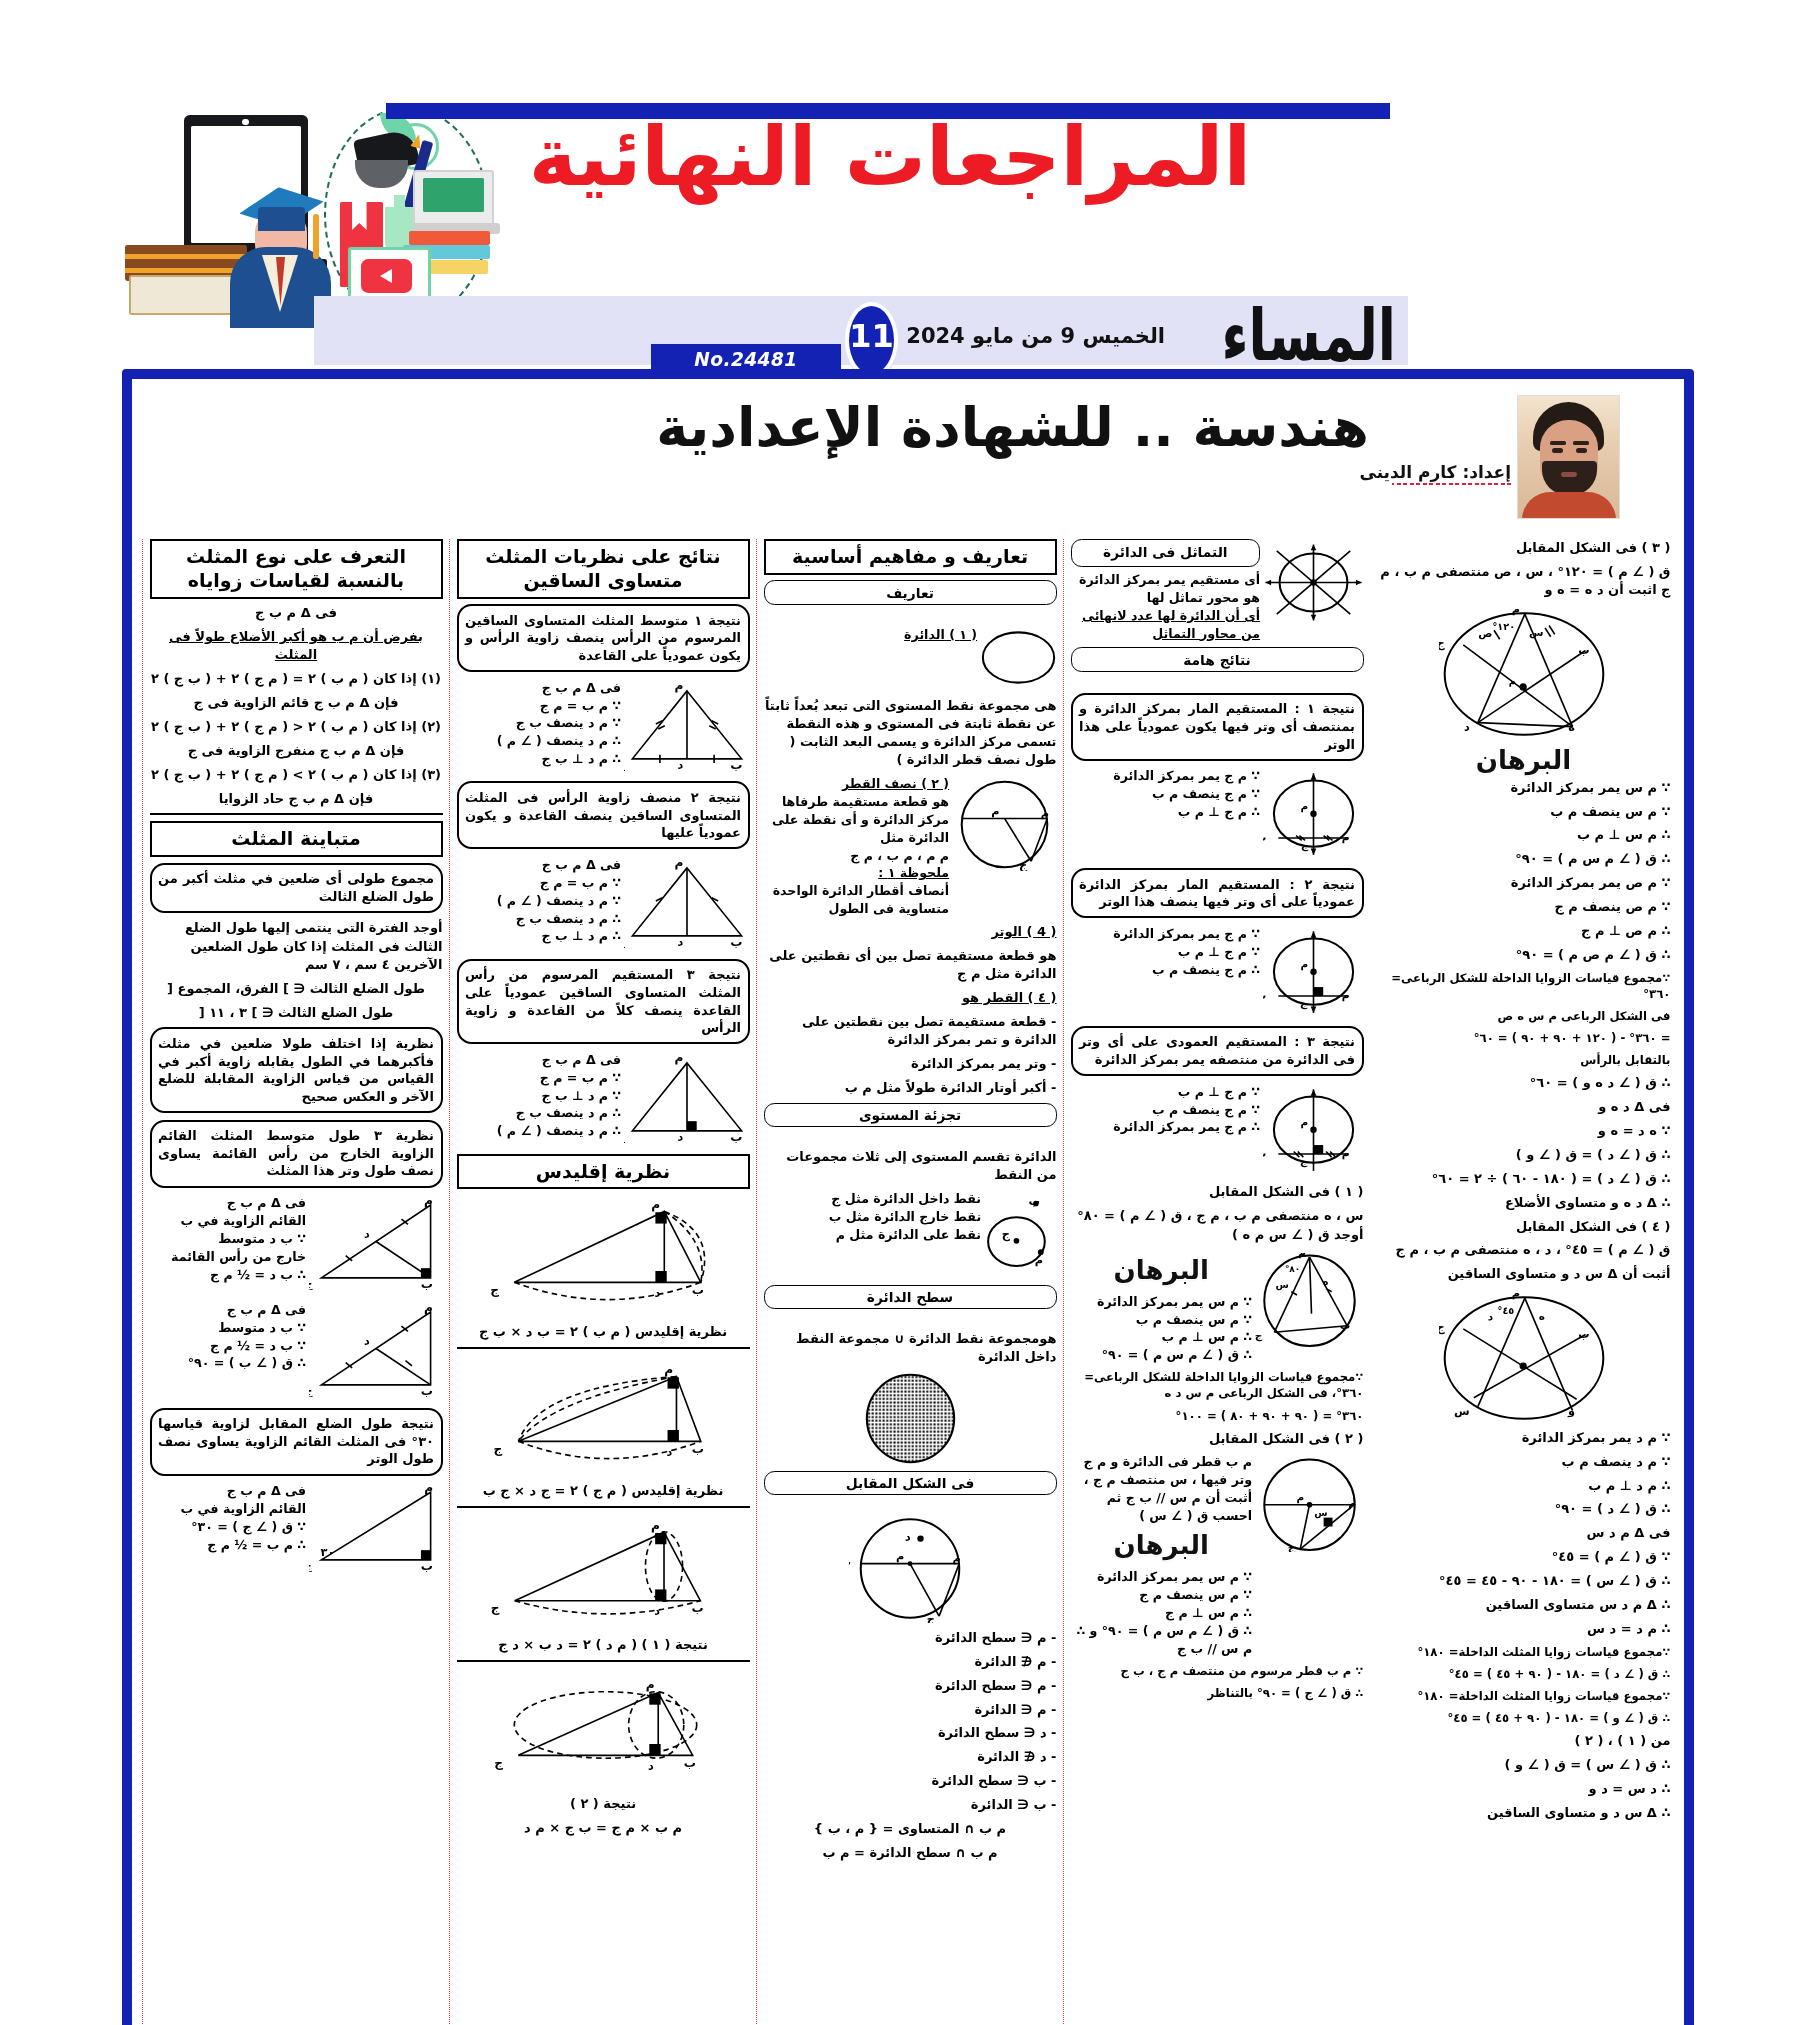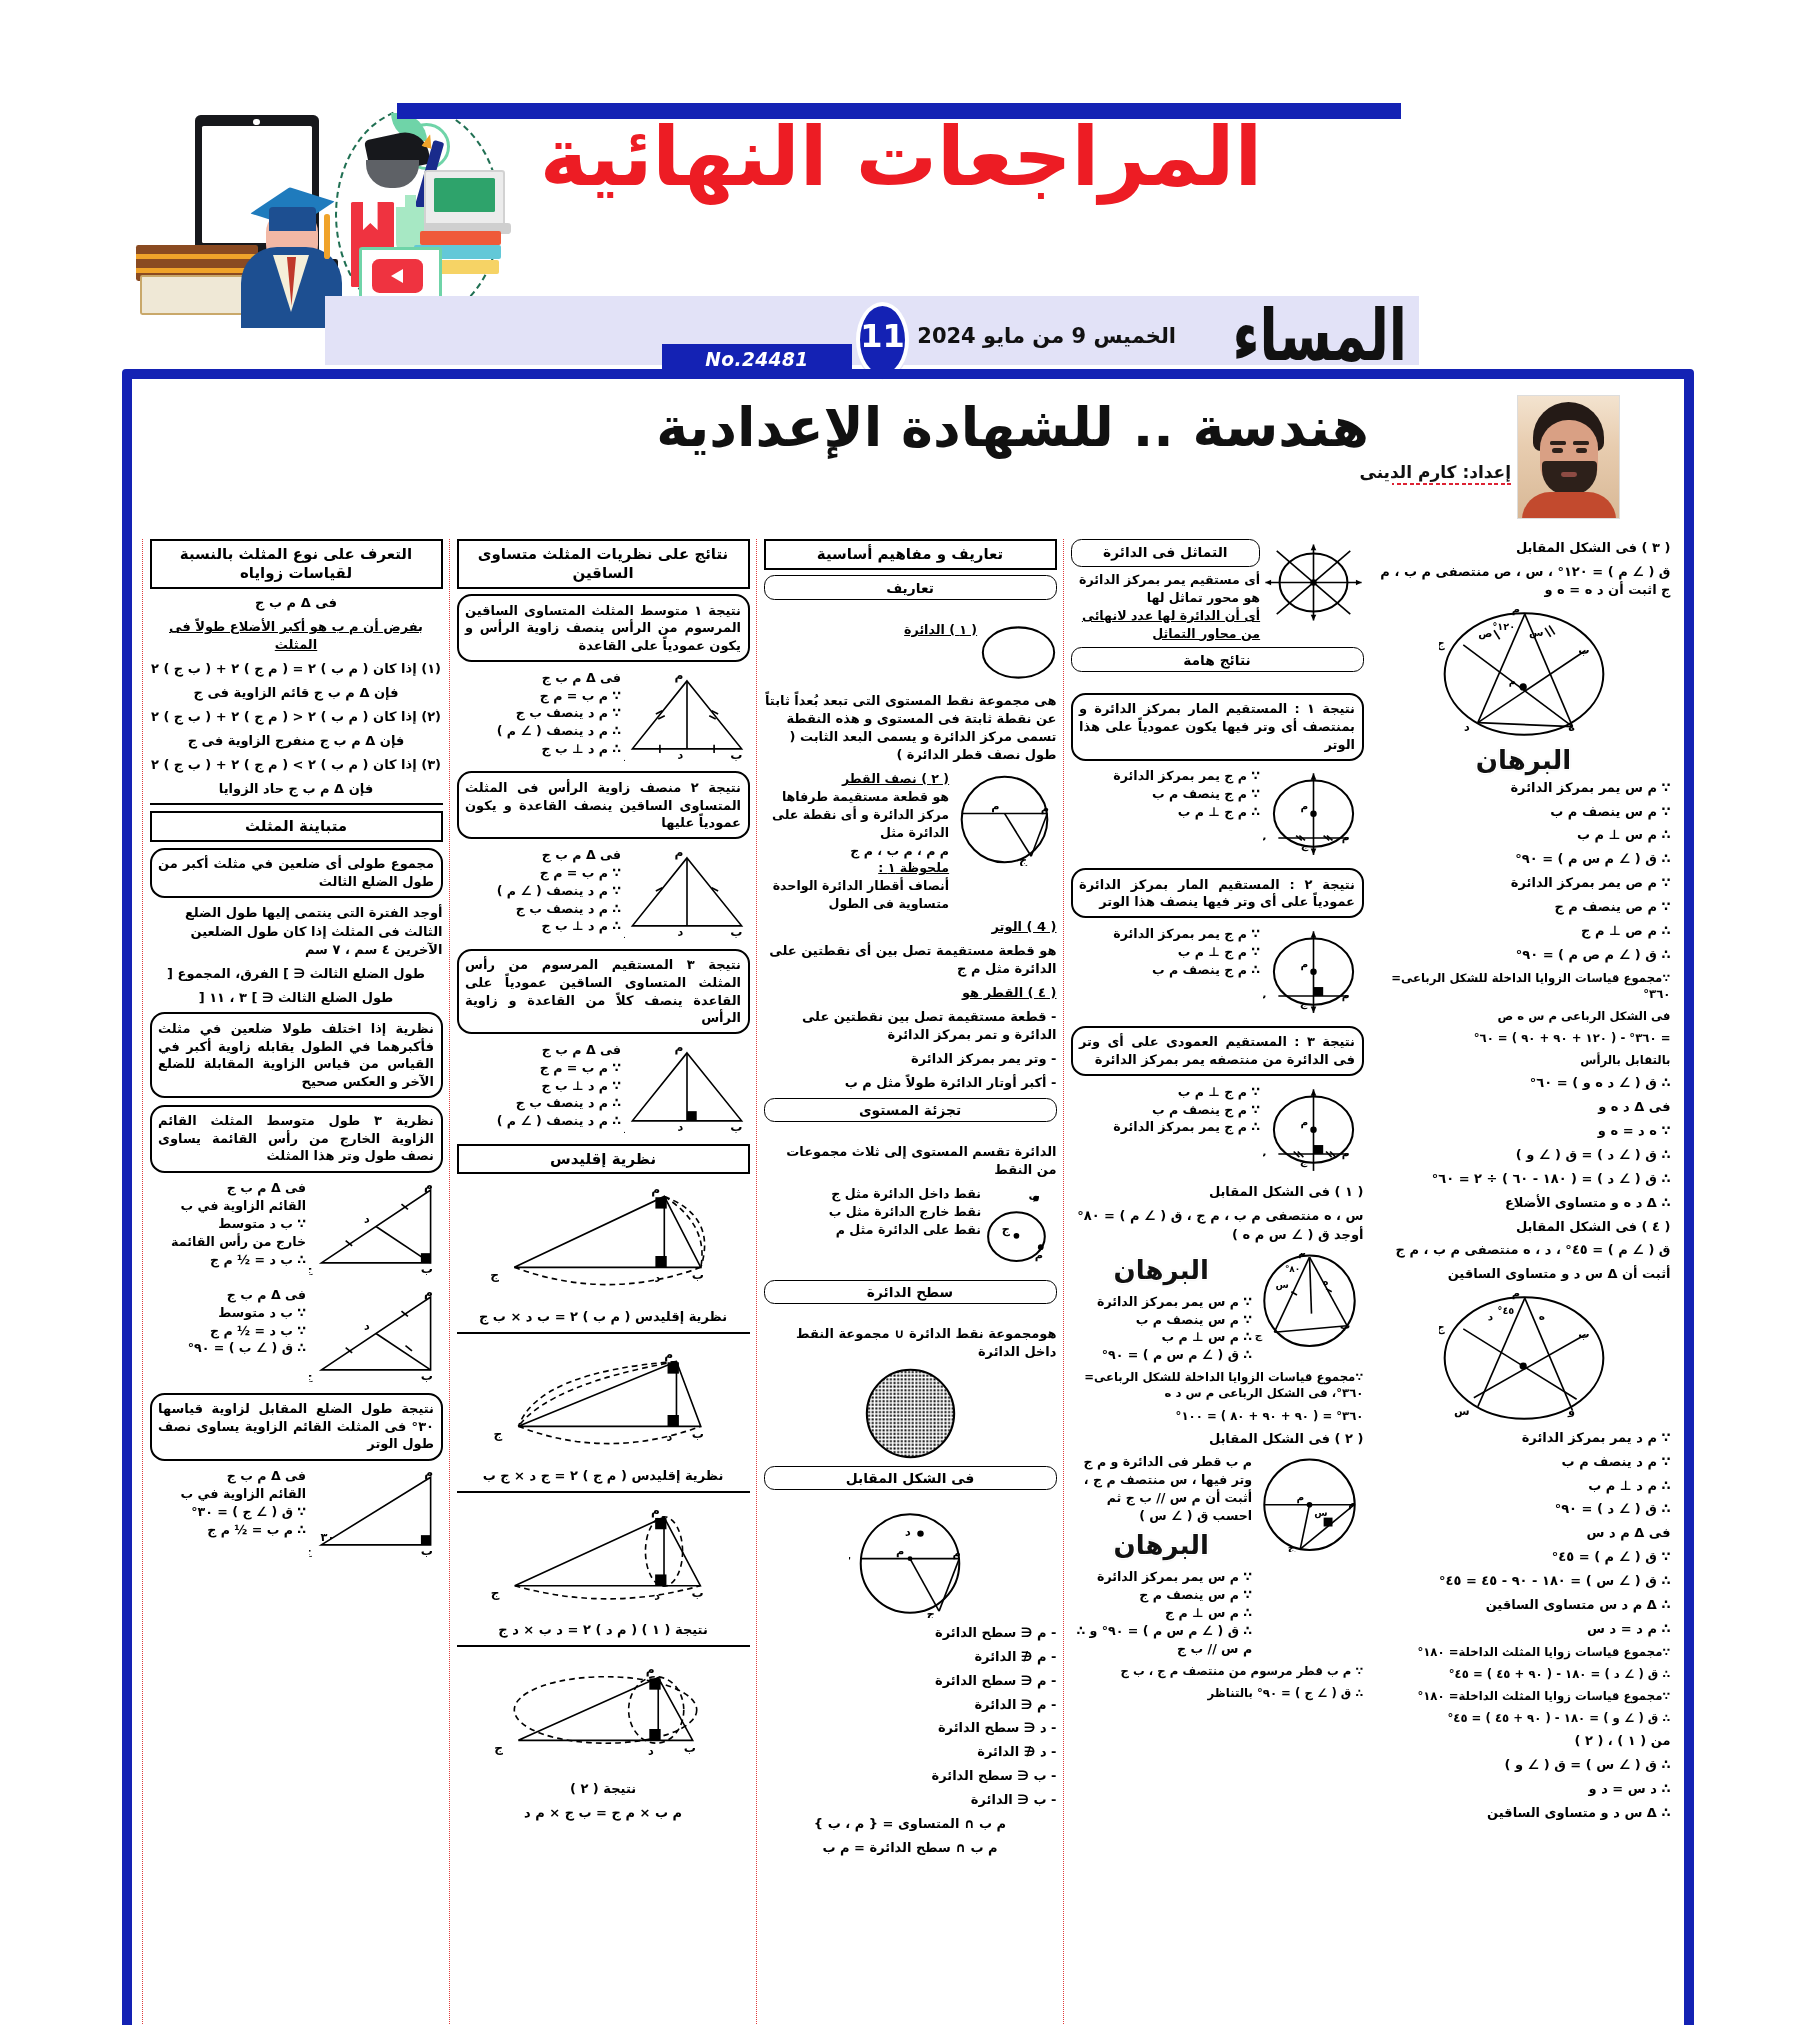--- a/index.html
+++ b/index.html
@@ -7,21 +7,21 @@
     font-family:"DejaVu Sans","Liberation Sans",sans-serif;
     width:1813px;height:2717px;position:relative;overflow:hidden;
   }
   
   #page{position:absolute;inset:0;background:#fff;}
   .blue-frame{
     position:absolute;left:122px;top:369px;width:1572px;height:2179px;
     border:10.5px solid #1422b4;border-radius:4px;box-sizing:border-box;
   }
   
-  .masthead{position:absolute;left:15px;top:0;width:1526px;height:369px;}
+  .masthead{position:absolute;left:4px;top:0;width:1526px;height:369px;}
   .mast-title-bar{
     position:absolute;right:140px;top:103px;width:1004px;height:16px;background:#1422b4;
   }
   .mast-title{
     position:absolute;right:154px;top:117px;width:972px;text-align:center;
     font-size:81px;font-weight:bold;color:#ed1c24;letter-spacing:-1.6px;
     text-shadow:
       -2.4px -2.4px 0 #fff, 2.4px -2.4px 0 #fff, -2.4px 2.4px 0 #fff, 2.4px 2.4px 0 #fff,
       -3.6px 0 0 #fff, 3.6px 0 0 #fff, 0 -3.6px 0 #fff, 0 3.6px 0 #fff;
     line-height:1;
@@ -120,21 +120,21 @@
   
   .cols{position:absolute;left:142px;top:539px;width:1535px;height:1977px;display:flex;flex-direction:row-reverse;gap:0;}
   .col{
     position:relative;width:307px;padding:0 6.5px;box-sizing:border-box;
     border-left:1.6px dotted #e03a3a;
   }
   .col:last-child{border-left:none;}
   
   .hdr{
     border:2.8px double #000;padding:4px 3.2px;margin:0 0 5.7px 0;text-align:center;
-    font-size:15px;font-weight:bold;line-height:1.25;color:#000;background:#fff;
+    font-size:19px;font-weight:bold;line-height:1.25;color:#000;background:#fff;
   }
   .pill{
     border:1.6px solid #000;border-radius:10.5px;padding:3.2px 5.7px;margin:0 0 21px 0;
     text-align:center;font-size:13.8px;font-weight:bold;color:#000;background:#fff;
   }
   .box{
     border:2px solid #000;border-radius:14.6px;padding:5.7px 6.5px;margin:0 0 6.5px 0;
     font-size:13px;font-weight:bold;line-height:1.35;color:#000;text-align:justify;background:#fff;
   }
   .para{font-size:13px;font-weight:bold;line-height:1.4;color:#000;margin:0 0 5.7px 0;text-align:right;}

